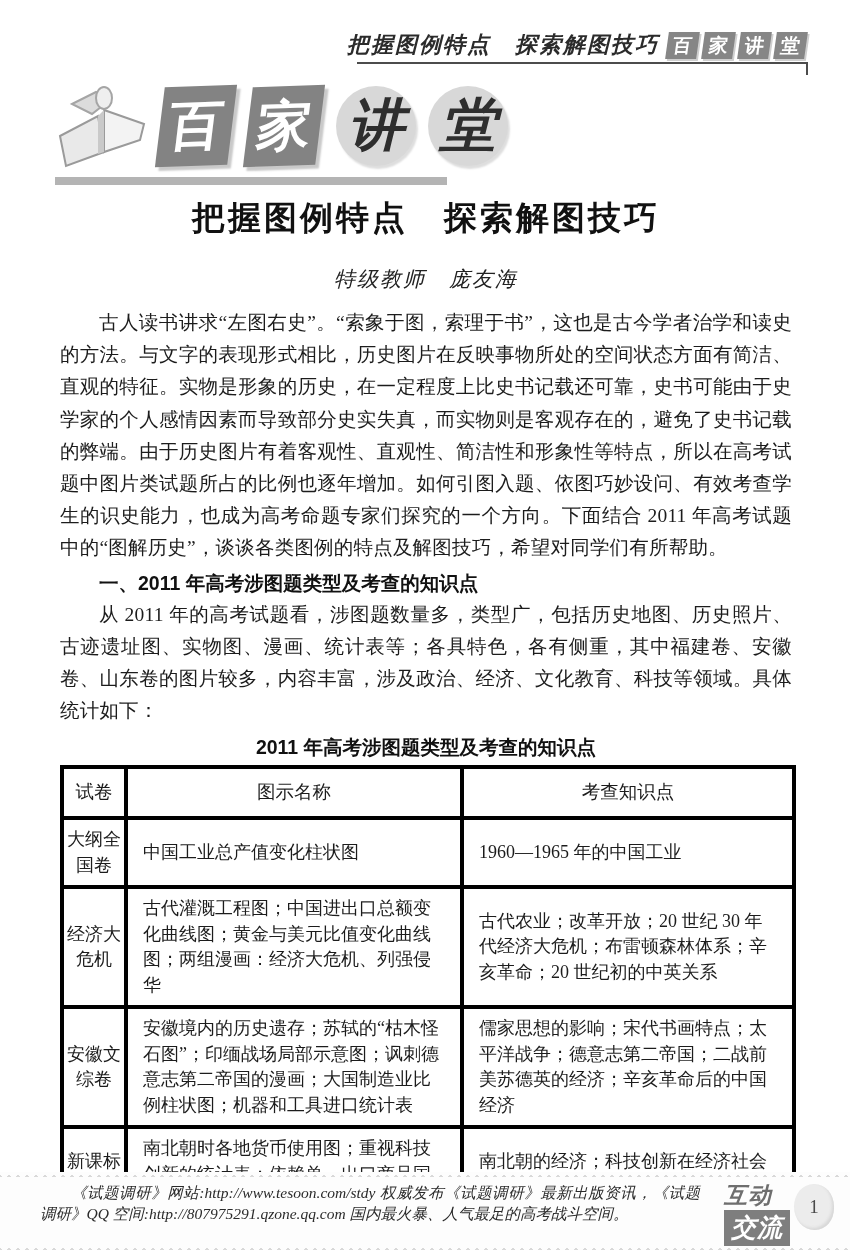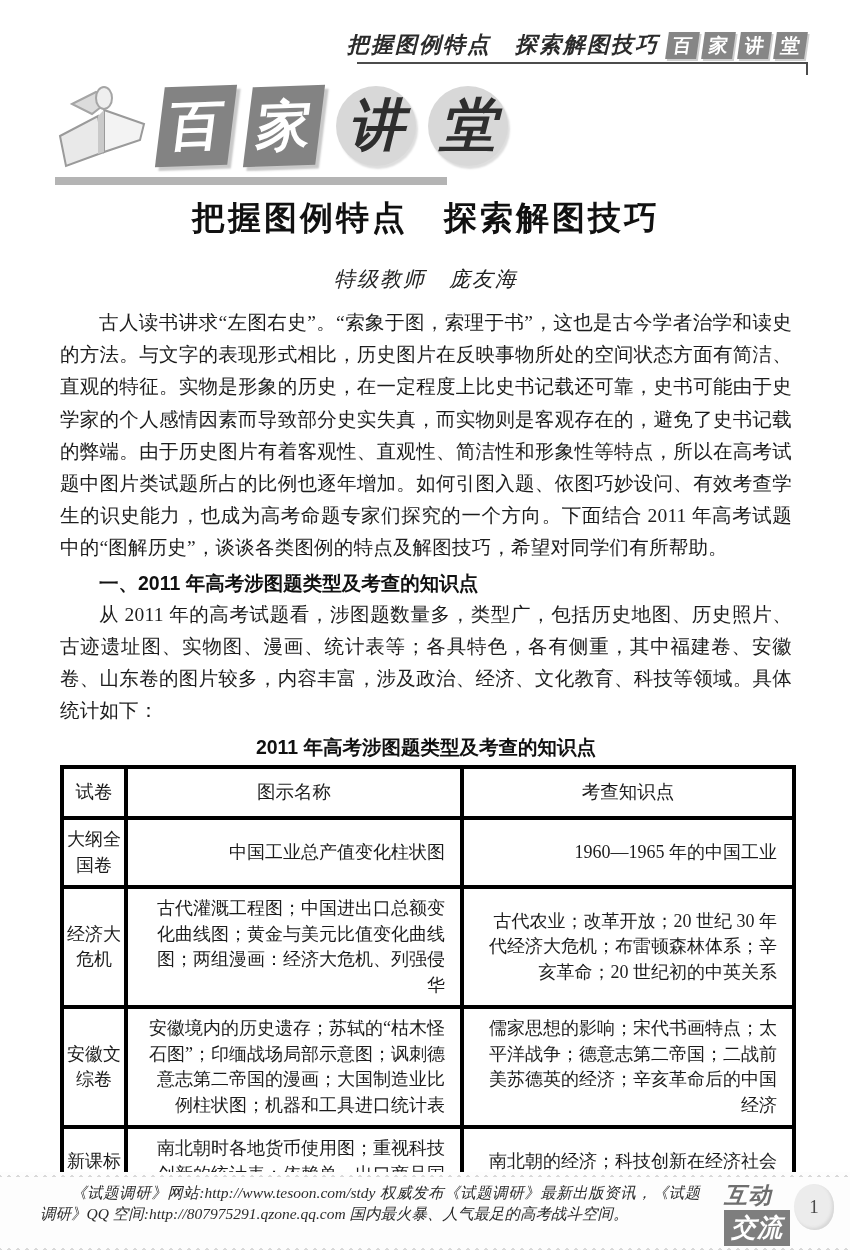--- a/index.html
+++ b/index.html
@@ -85,21 +85,21 @@
   table.stat {
     width:100%; border-collapse:collapse; border:2px solid #1e1e1e;
     font-size:18px; table-layout:fixed;
   }
   table.stat th, table.stat td {
     border:4px solid #000000; line-height:25.5px; vertical-align:middle;
   }
   table.stat th {
     font-weight:normal; padding:11px 4px; text-align:center; font-size:18.5px;
   }
-  table.stat td { padding:7px 15px; text-align:right; }
+  table.stat td { padding:7px 15px; text-align:left; }
   table.stat td.exam { text-align:center; padding:7px 2px; }
   col.c-exam { width:64px; }
   col.c-diagram { width:336px; }
   col.c-knowledge { width:332px; }
 
   
   .footer { position:absolute; left:0; bottom:0; width:850px; height:78px; background:#fdfdfd; }
   .torn {
     position:absolute; left:0; width:100%; height:7px;
     background-image:

